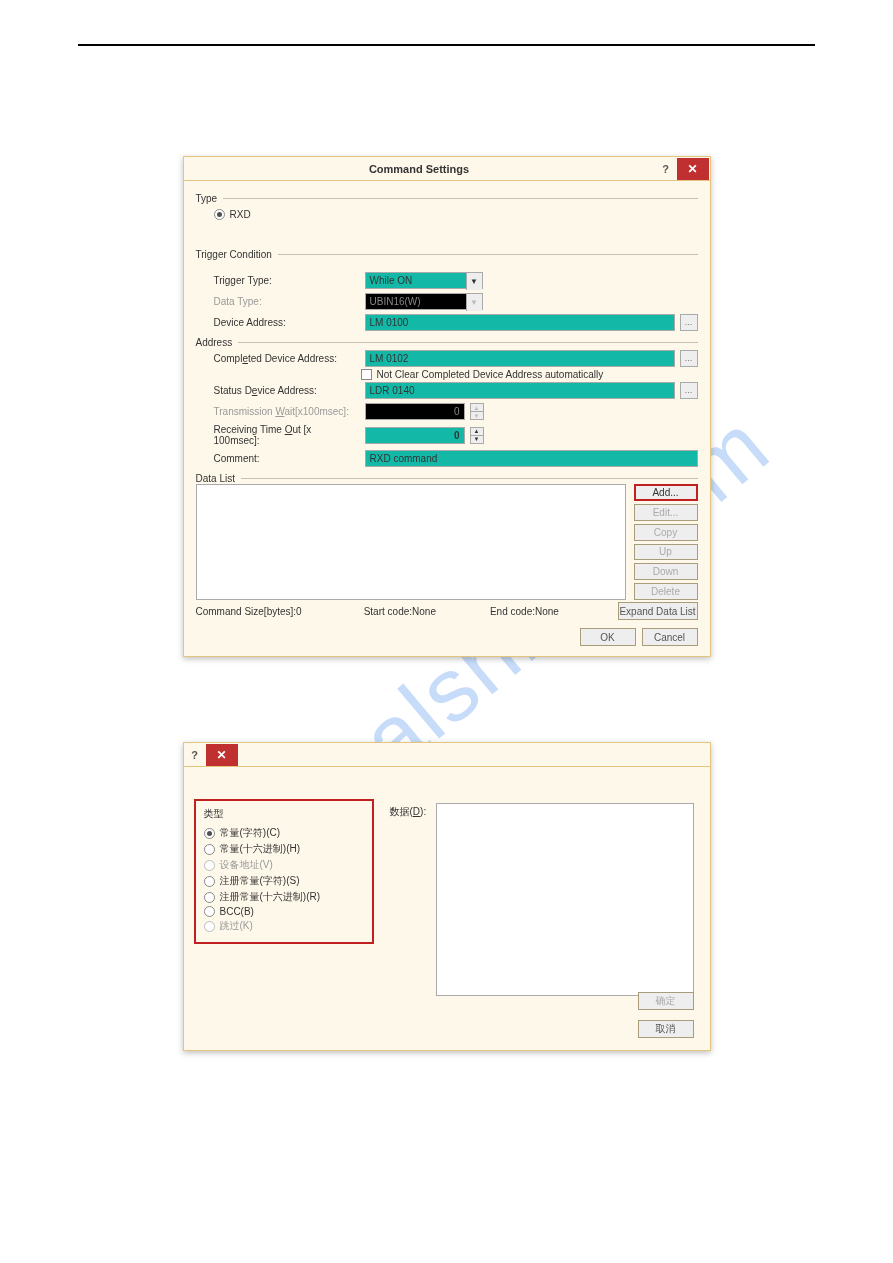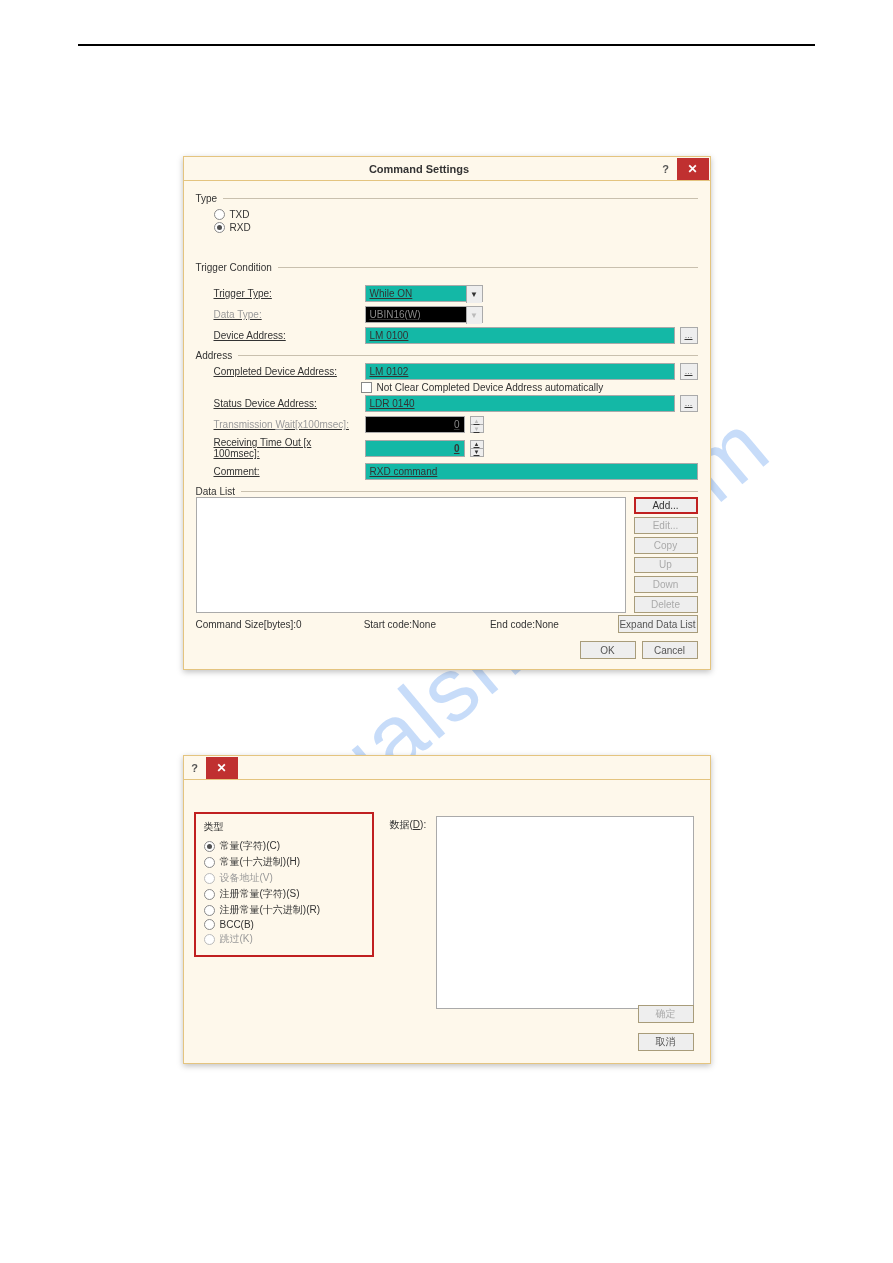--- a/index.html
+++ b/index.html
@@ -114,21 +114,20 @@
     background: #505050;
     border-radius: 50%;
   }
   .radio.disabled { color: #9a9a9a; }
   .radio.disabled .dot { border-color: #bbb; }
   .formrow {
     display: flex;
     align-items: center;
     padding: 2px 0 2px 18px;
     gap: 6px;
-    text-decoration: underline;
   }
   .formrow .lbl {
     width: 145px;
     font-size: 10px;
   }
   .formrow .lbl.disabled { color: #9a9a9a; }
   .formrow .lbl .u { text-decoration: underline; }
   .txtin {
     border: 1px solid #aaa;
     background: #14b8a6;
@@ -294,24 +293,20 @@
       <div class="helpbtn">?</div>
       <div class="closebtn">✕</div>
     </div>
     <div class="body">
       <div class="section-label">
           <span>Type</span>
           <span class="line"></span>
         </div>
       <div class="typerow">
         <div class="radio">
-            <span class="dot"></span>
-            <span>TXD</span>
-          </div>
-        <div class="radio">
             <span class="dot sel"></span>
             <span>RXD</span>
           </div>
       </div>
 
       <div class="section-label" style="margin-top:24px;justify-content:flex-end;">
           <span>Trigger Condition</span>
           <span class="line"></span>
         </div>
       <div style="height:10px"></div>

